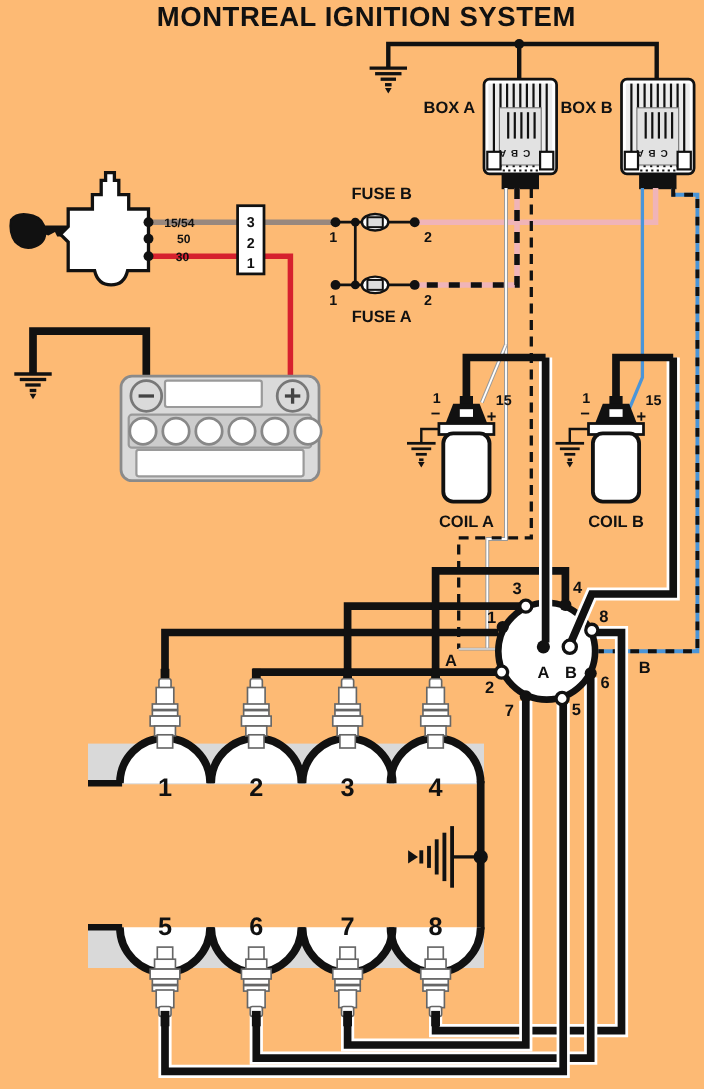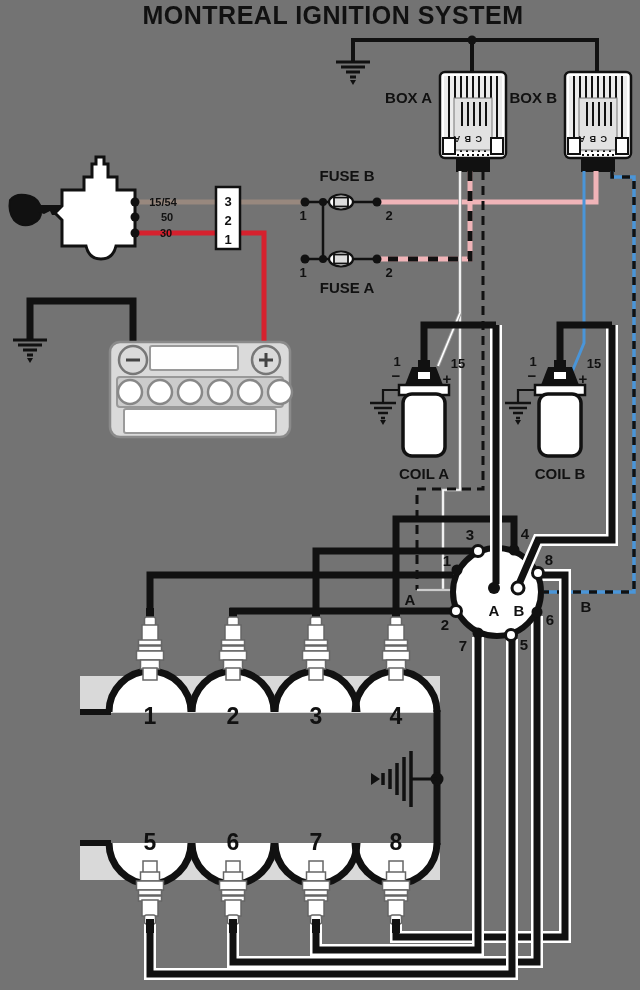--- a/index.html
+++ b/index.html
@@ -1,16 +1,16 @@
 <!DOCTYPE html>
 <html><head>
 <meta charset="utf-8">
 <style>
   html,body{margin:0;padding:0;background:#ffffff;}
-  .page{width:640px;height:990px;position:relative;background:#737373;overflow:hidden;}
+  .page{width:640px;height:990px;position:relative;background:#fdba74;overflow:hidden;}
   svg{display:block;}
   text{font-family:"Liberation Sans","DejaVu Sans",sans-serif;fill:#111;}
   .ttl{font-size:25px;font-weight:bold;letter-spacing:.5px;}
   .lbl{font-size:15px;font-weight:bold;}
   .sm{font-size:11px;font-weight:bold;}
   .num{font-size:13px;font-weight:bold;}
   .dnum{font-size:15px;font-weight:bold;}
   .cyl{font-size:23px;font-weight:bold;}
   .sign{font-size:15px;font-weight:bold;}
   .cba{font-size:9px;font-weight:bold;letter-spacing:1px;}

